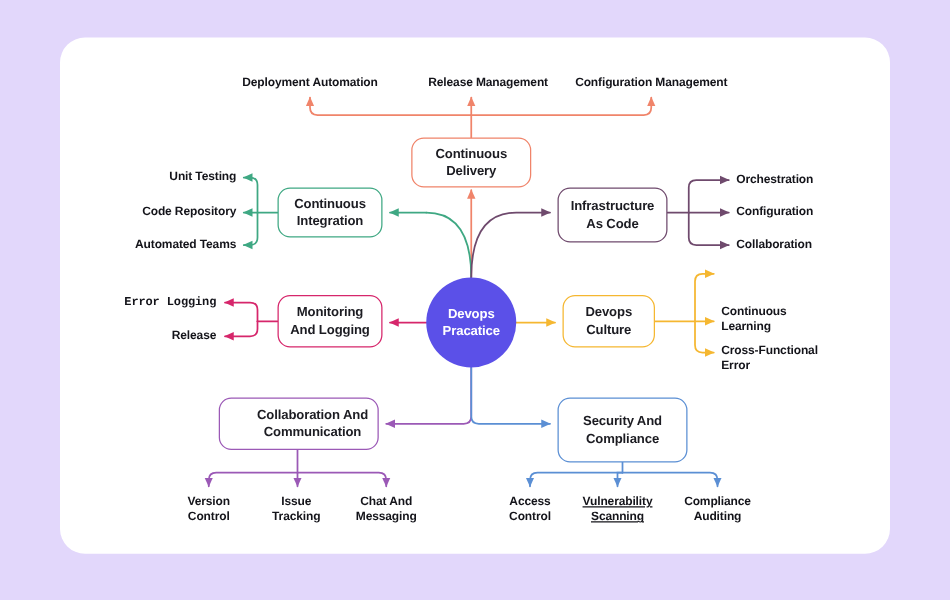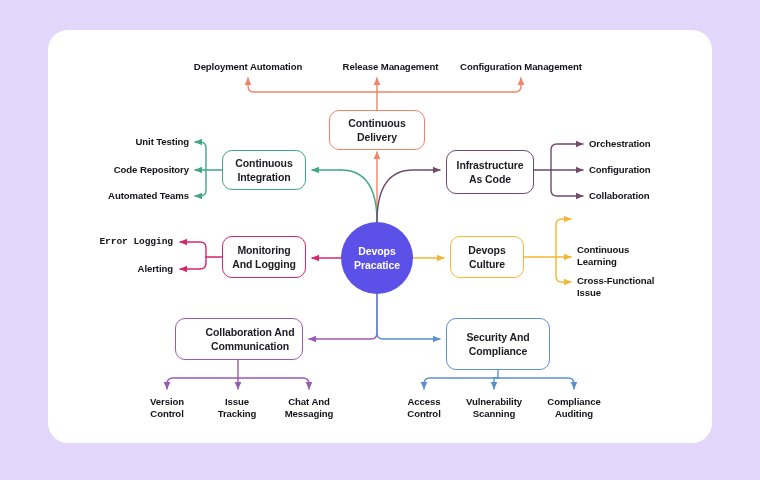--- a/index.html
+++ b/index.html
@@ -189,33 +189,33 @@
 
   <div class="leaf r" style="left:189px;top:136px;">Unit Testing</div>
   <div class="leaf r" style="left:189px;top:164px;">Code Repository</div>
   <div class="leaf r" style="left:189px;top:190px;">Automated Teams</div>
 
   <div class="leaf l" style="left:589px;top:138px;">Orchestration</div>
   <div class="leaf l" style="left:589px;top:164px;">Configuration</div>
   <div class="leaf l" style="left:589px;top:190px;">Collaboration</div>
 
   <div class="leaf r" style="left:173px;top:236px;font-family:Liberation Mono, monospace;">Error Logging</div>
-  <div class="leaf r" style="left:173px;top:263px;">Alerting</div>
+  <div class="leaf r" style="left:173px;top:263px;">Release</div>
 
   <div class="leaf l" style="left:577px;top:244px;">Continuous
 Learning</div>
   <div class="leaf l" style="left:577px;top:275px;">Cross-Functional
-Issue</div>
+Error</div>
 
   <div class="leaf c" style="left:167px;top:396px;">Version
 Control</div>
   <div class="leaf c" style="left:237px;top:396px;">Issue
 Tracking</div>
   <div class="leaf c" style="left:309px;top:396px;">Chat And
 Messaging</div>
 
   <div class="leaf c" style="left:424px;top:396px;">Access
 Control</div>
-  <div class="leaf c" style="left:494px;top:396px;">Vulnerability
+  <div class="leaf c" style="left:494px;top:396px;text-decoration:underline;">Vulnerability
 Scanning</div>
   <div class="leaf c" style="left:574px;top:396px;">Compliance
 Auditing</div>
 </div>
 
 </body></html>

